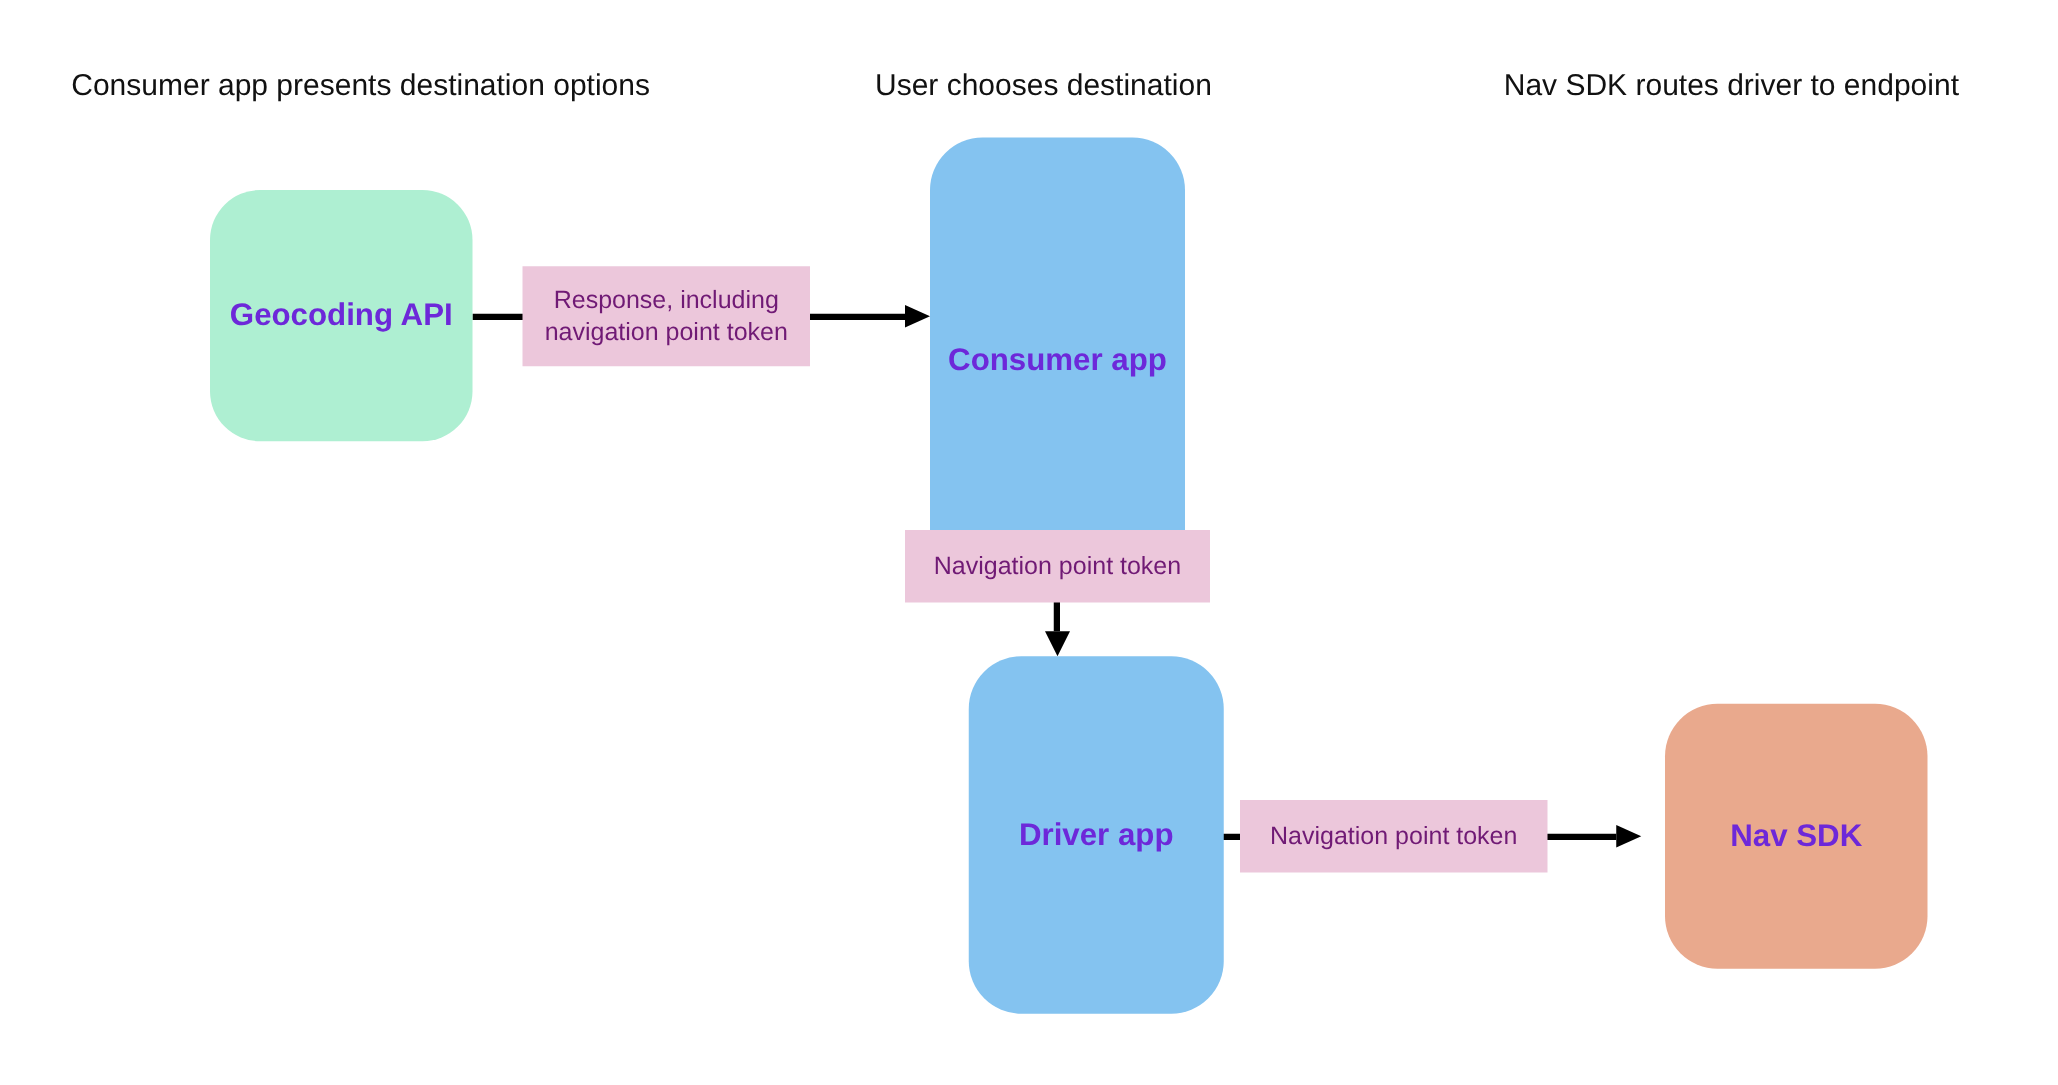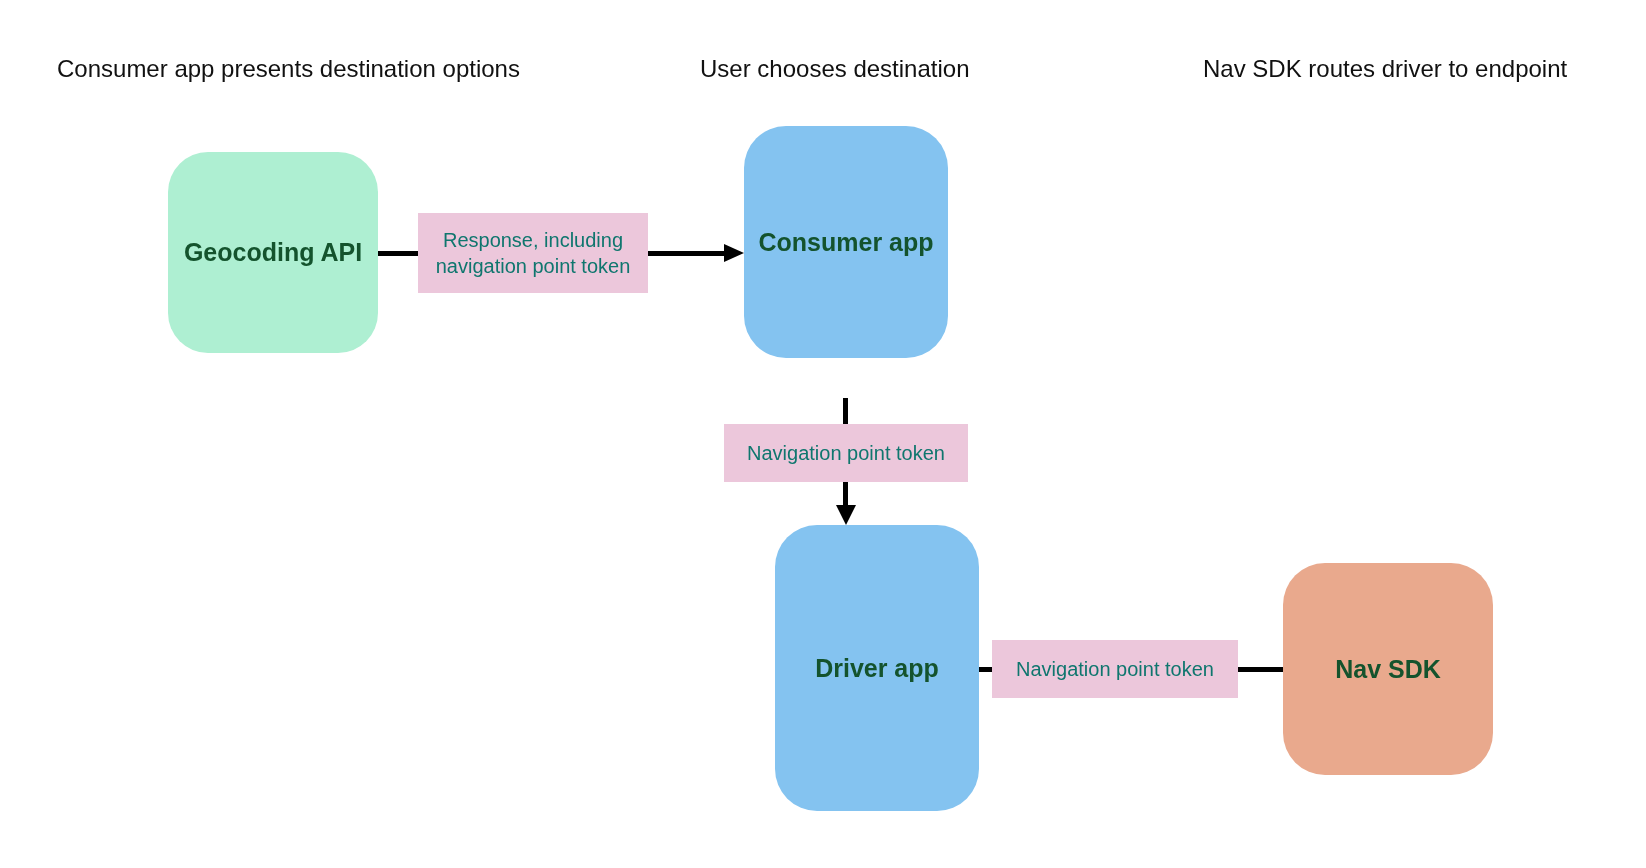--- a/index.html
+++ b/index.html
@@ -25,21 +25,21 @@
     white-space: nowrap;
   }
   .node {
     position: absolute;
     display: flex;
     align-items: center;
     justify-content: center;
     border-radius: 42px;
     font-size: 25px;
     font-weight: bold;
-    color: #14532d;
+    color: #6d28d9;
     text-align: center;
     z-index: 2;
   }
   .edge-line {
     position: absolute;
     background: #000000;
     z-index: 1;
   }
   .arrowhead-right {
     position: absolute;
@@ -60,21 +60,21 @@
     z-index: 1;
   }
   .edge-label {
     position: absolute;
     display: flex;
     align-items: center;
     justify-content: center;
     text-align: center;
     font-size: 20px;
     line-height: 26px;
-    color: #0f766e;
+    color: #701a75;
     z-index: 3;
   }
   .edge-label .inner {
     display: inline-block;
   }
   .edge-label-wrap .inner {
     max-width: 198px;
   }
 </style>
 </head>
@@ -83,29 +83,29 @@
 <div class="canvas">
 
   <div class="stage-header" style="left:700px;">User chooses destination</div>
   <div class="stage-header" style="left:57px;">Consumer app presents destination options</div>
   <div class="stage-header" style="left:1203px;text-align:center;">Nav SDK routes driver to endpoint</div>
 
   <div class="node" style="left: 168px; top: 152px; width: 210px; height: 201px; border-radius: 40px; background-color: rgb(174, 239, 210);">
     <span>Geocoding API</span>
   </div>
 
-  <div class="node" style="left: 744px; top: 110px; width: 204px; height: 232px; background-color: rgb(132, 195, 240); margin-top: 16px;">
+  <div class="node" style="left: 744px; top: 110px; width: 204px; height: 356px; background-color: rgb(132, 195, 240);">
     <span>Consumer app</span>
   </div>
 
   <div class="node" style="left: 744px; top: 525px; width: 204px; height: 286px; background-color: rgb(132, 195, 240); margin-left: 31px;">
     <span>Driver app</span>
   </div>
 
-  <div class="node" style="left: 1283px; top: 563px; width: 210px; height: 212px; background-color: rgb(233, 169, 141);">
+  <div class="node" style="left: 1332px; top: 563px; width: 210px; height: 212px; background-color: rgb(233, 169, 141);">
     <span>Nav SDK</span>
   </div>
 
   <div class="edge-line" style="left: 378px; top: 251px; width: 346px; height: 5px; background-color: rgb(0, 0, 0);"></div>
   <div class="arrowhead-right" style="left: 724px; top: 244px; border-left-color: rgb(0, 0, 0);"></div>
   <div class="edge-label edge-label-wrap" style="left: 418px; top: 213px; width: 230px; height: 80px; background-color: rgb(236, 199, 219);">
     <span class="inner">Response, including navigation point token</span>
   </div>
 
   <div class="edge-line" style="left: 843px; top: 398px; width: 5px; height: 107px; background-color: rgb(0, 0, 0);"></div>

